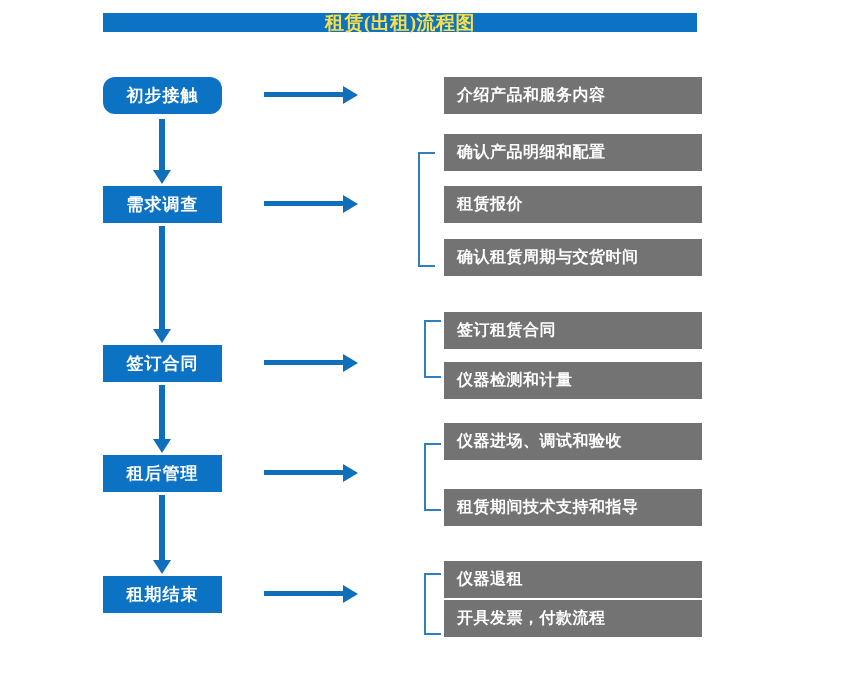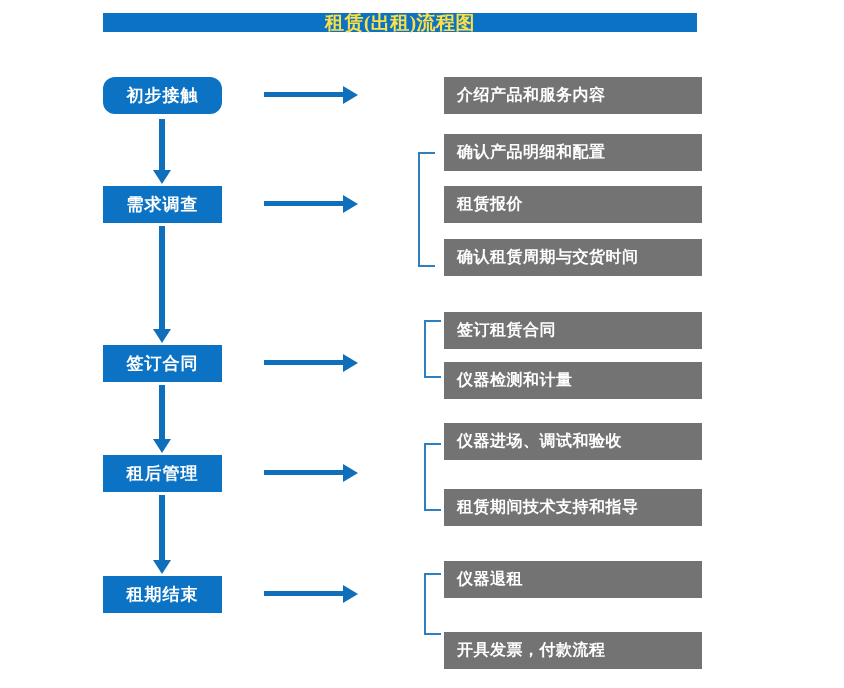--- a/index.html
+++ b/index.html
@@ -190,15 +190,15 @@
   <div class="detail-box" style="top:186px;text-align:right;">租赁报价</div>
   <div class="detail-box" style="top:239px;">确认租赁周期与交货时间</div>
 
   <div class="detail-box" style="top:312px;">签订租赁合同</div>
   <div class="detail-box" style="top:362px;">仪器检测和计量</div>
 
   <div class="detail-box" style="top:423px;">仪器进场、调试和验收</div>
   <div class="detail-box" style="top:489px;">租赁期间技术支持和指导</div>
 
   <div class="detail-box" style="top:561px;">仪器退租</div>
-  <div class="detail-box" style="top:632px;">开具发票，付款流程</div>
+  <div class="detail-box" style="top:600px;">开具发票，付款流程</div>
 
 </div>
 
 </body></html>

